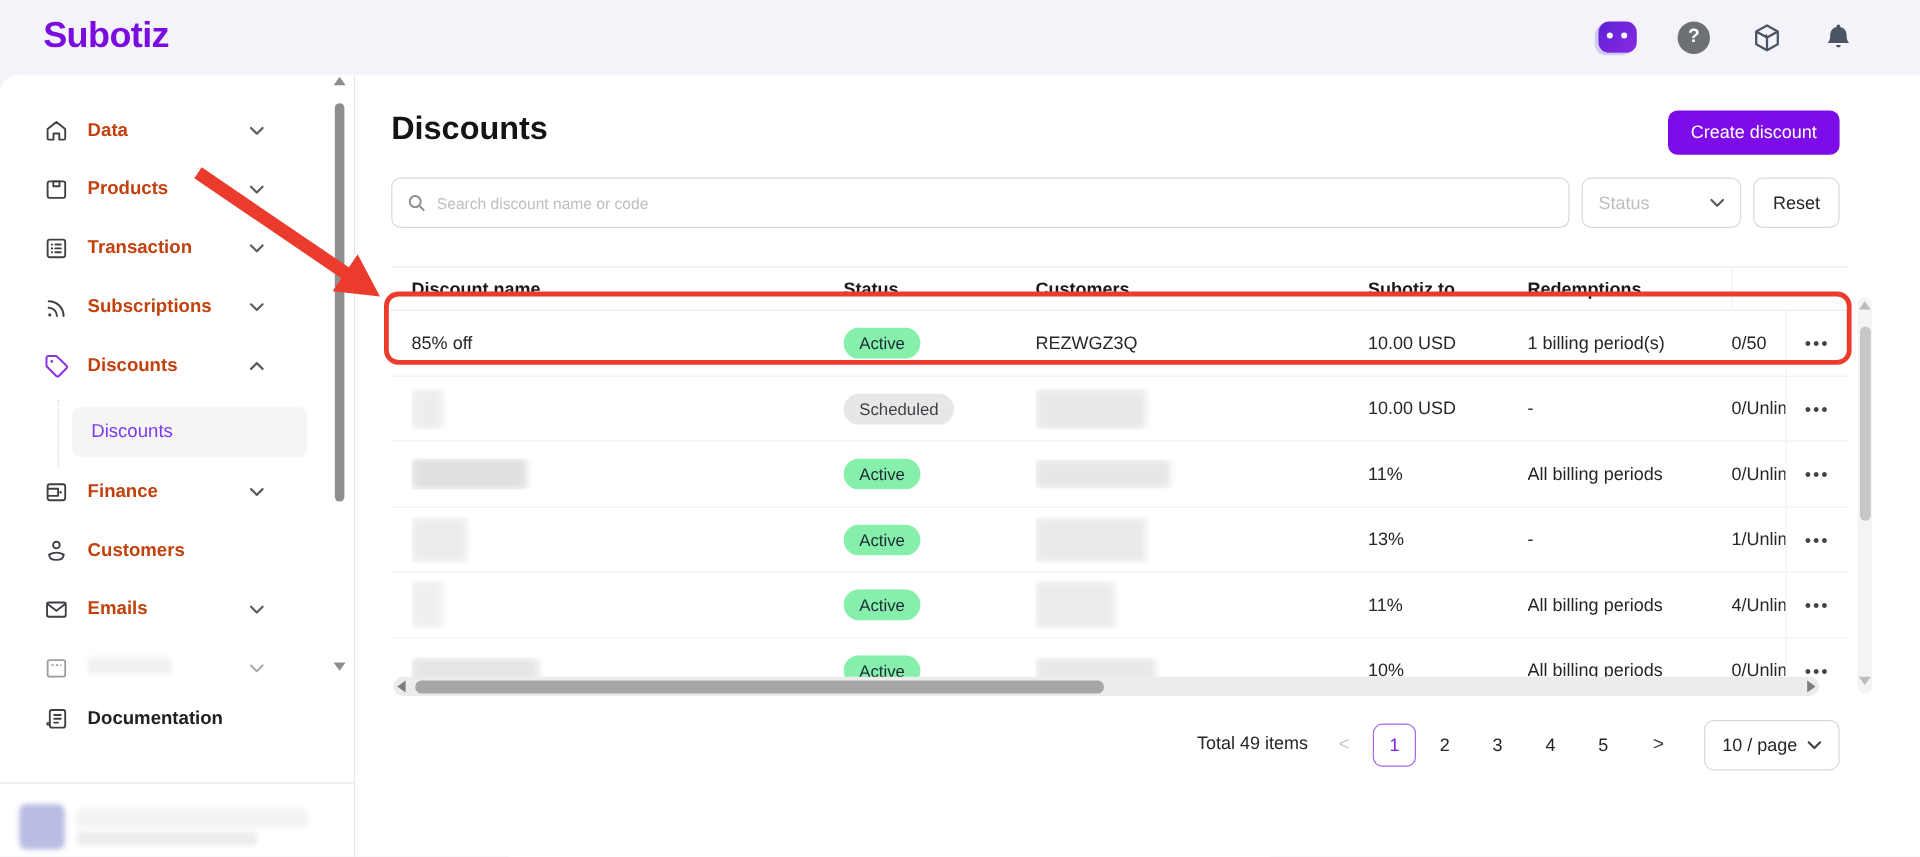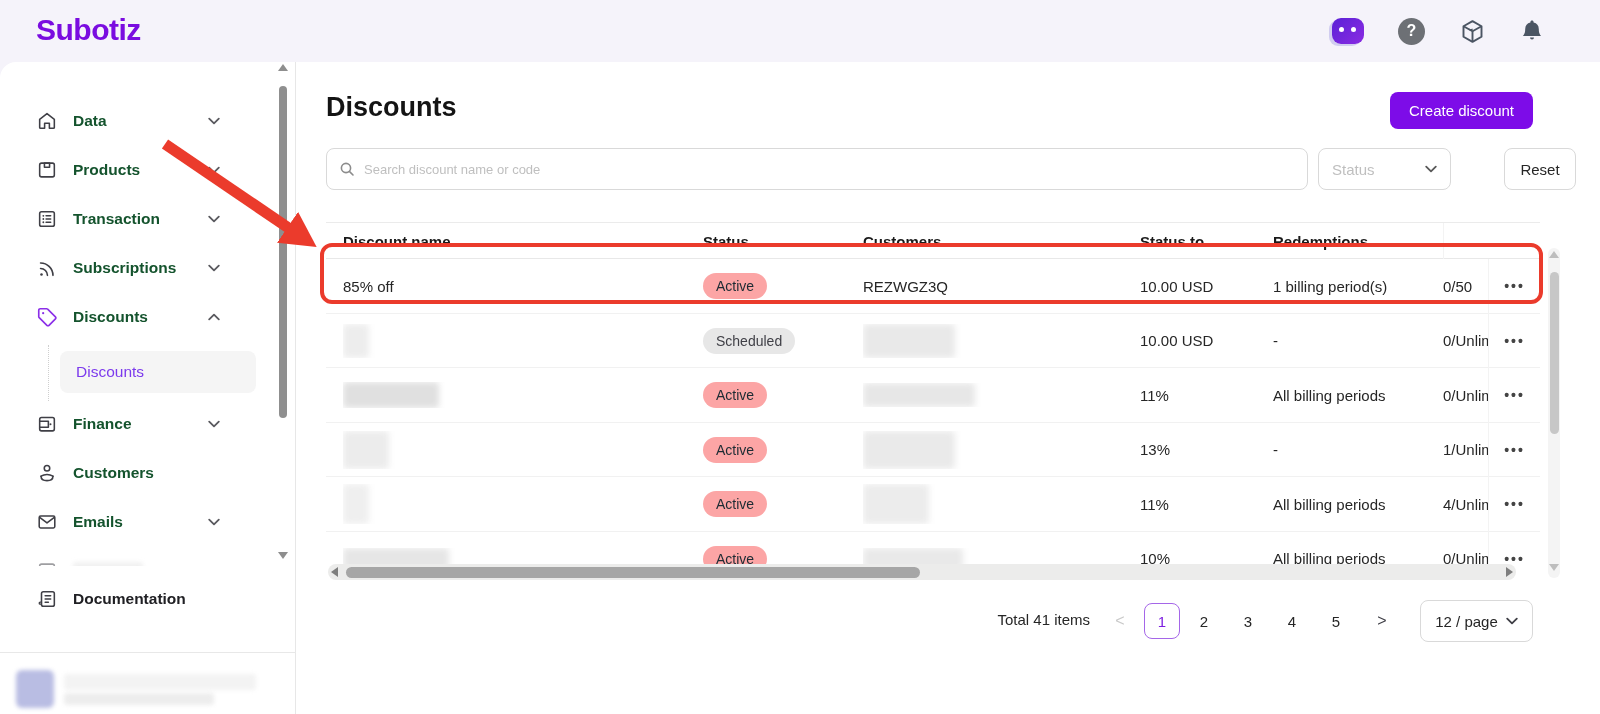--- a/index.html
+++ b/index.html
@@ -16,21 +16,21 @@
   .help-circle { width:27px; height:27px; border-radius:50%; background:#6d7075; color:#fff; font-size:16px; font-weight:700; display:flex; align-items:center; justify-content:center; }
   .icon-btn { cursor:pointer; display:flex; align-items:center; justify-content:center; }
 
   
   .sheet { position:absolute; left:0; top:62px; width:1600px; height:652px; background:#ffffff; border-top-left-radius:16px; z-index:1; }
 
   
   .sidebar { position:absolute; left:0; top:62px; width:296px; height:652px; border-right:1px solid #e7e7e7; background:transparent; z-index:3; }
   .nav-viewport { position:absolute; left:0; top:0; width:276px; height:504px; overflow:hidden; }
   .nav-list { padding-top:28px; }
-  .nav-item { height:30px; margin:16px 56px 19px 36px; display:flex; align-items:center; cursor:pointer; color:#14532d; }
+  .nav-item { height:30px; margin:4px 56px 19px 36px; display:flex; align-items:center; cursor:pointer; color:#c2410c; }
   .nav-item .nav-icon { width:22px; height:22px; flex:0 0 22px; color:#3f3f46; display:flex; align-items:center; }
   .nav-item .nav-label { margin-left:15px; font-size:15.5px; font-weight:600; flex:1; }
   .chev { width:12px; height:8px; color:#5a5a5f; }
   .chev.up { transform:rotate(180deg); }
   .nav-item.accent .nav-icon { color:#8b2fe8; }
   .sub-wrap { position:relative; margin:0 0 14px 0; }
   .sub-guide { position:absolute; left:48px; top:-6px; height:56px; border-left:1px dotted #cfcfcf; }
   .sub-item { margin-left:60px; width:196px; height:42px; background:#f5f5f5; border-radius:8px; display:flex; align-items:center; padding-left:16px; cursor:pointer; }
   .sub-item .sub-label { color:#7c3aed; font-size:15.5px; font-weight:500; }
   .nav-item.partial { opacity:0.5; }
@@ -53,35 +53,35 @@
 
   
   .main { position:absolute; left:296px; top:62px; width:1304px; height:652px; z-index:2; }
   .page-title { position:absolute; left:30px; top:30px; font-size:27px; font-weight:700; color:#141414; }
   .create-btn { position:absolute; left:1094px; top:30px; width:143px; height:37px; background:#7d0ce8; color:#fff; border:none; border-radius:8px; font-size:15px; font-family:inherit; cursor:pointer; }
   .search-box { position:absolute; left:30px; top:86px; width:982px; height:42px; border:1px solid #d9d9d9; border-radius:8px; background:#fff; display:flex; align-items:center; padding:0 12px; }
   .search-box input { border:none; outline:none; flex:1; margin-left:9px; font-size:13px; font-family:inherit; color:#262626; background:transparent; }
   .search-box input::placeholder { color:#bfbfbf; }
   .status-select { position:absolute; left:1022px; top:86px; width:133px; height:42px; border:1px solid #d9d9d9; border-radius:8px; background:#fff; display:flex; align-items:center; justify-content:space-between; padding:0 13px; cursor:pointer; }
   .status-select .sel-text { color:#bfbfbf; font-size:15px; }
-  .reset-btn { position:absolute; left:1165px; top:86px; width:72px; height:42px; border:1px solid #d9d9d9; border-radius:8px; background:#fff; font-size:15px; font-family:inherit; color:#262626; cursor:pointer;margin-left:43px; }
+  .reset-btn { position:absolute; left:1165px; top:86px; width:72px; height:42px; border:1px solid #d9d9d9; border-radius:8px; background:#fff; font-size:15px; font-family:inherit; color:#262626; cursor:pointer; }
 
   
   .table-card { position:absolute; left:30px; top:148px; width:1214px; border-top:1px solid #ebebeb;margin-top:12px; }
   .trow { display:grid; grid-template-columns:360px 160px 277px 133px 170px 45px 52px; padding-left:17px; align-items:center; }
   .thead { height:36px; border-bottom:1px solid #e8e8e8; }
   .thead .th { font-size:15px; font-weight:700; color:#1a1a1a; white-space:nowrap; overflow:hidden; }
   .rows-viewport { height:318px; overflow:hidden; position:relative; }
   .drow { height:54.5px; border-bottom:1px solid #f1f1f1; font-size:15px; color:#262626; cursor:pointer; }
   .cell { white-space:nowrap; overflow:hidden; }
   .cell-actions { height:54.5px; border-left:1px solid #f3f3f3; display:flex; align-items:center; justify-content:center; }
   .thead .cell-actions { height:36px; }
   .dots-btn { background:none; border:none; cursor:pointer; color:#444; font-size:14px; font-weight:700; letter-spacing:2px; font-family:inherit; padding:4px 6px; }
   .badge { display:inline-block; padding:5px 13px; border-radius:15px; font-size:14px; }
-  .badge.active { background:#fca5a5; color:#1c2b33;text-align:right; }
+  .badge.active { background:#86efac; color:#1c2b33;text-align:right; }
   .badge.scheduled { background:#e7e7e7; color:#3f3f46; }
   .blur-block { filter:blur(3px); border-radius:3px; }
 
   
   .highlight-box { position:absolute; left:24px; top:181px; width:1223px; height:61px; border:4px solid #eb3b2c; border-radius:12px; z-index:6; pointer-events:none; }
   .annotation-svg { position:absolute; left:0; top:0; width:1600px; height:714px; z-index:7; pointer-events:none; }
 
   
   .v-scrollbar { position:absolute; left:1252px; top:186px; width:12px; height:330px; background:#f4f4f4; border-radius:6px; }
   .v-scrollbar .tri-up { border-bottom-color:#bdbdbd; margin-top:3px; }
@@ -311,21 +311,21 @@
           <path d="M1 1l4 4 4-4" fill="none" stroke="currentColor" stroke-width="1.5" stroke-linecap="round" stroke-linejoin="round"></path>
         </svg>
     </div>
     <button class="reset-btn">Reset</button>
 
     <div class="table-card">
       <div class="trow thead">
         <div class="th">Discount name</div>
         <div class="th">Status</div>
         <div class="th">Customers</div>
-        <div class="th">Status to</div>
+        <div class="th">Subotiz to</div>
         <div class="th cell">Redemptions</div>
         <div class="cell-actions"></div>
       </div>
 
       <div class="rows-viewport">
 
         <div class="trow drow">
           <div class="cell">85% off</div>
           <div class="cell"><span class="badge active">Active</span></div>
           <div class="cell">REZWGZ3Q</div>
@@ -430,30 +430,30 @@
         </div>
     </div>
 
     <div class="h-scrollbar">
       <div class="h-tri-left"></div>
       <div class="h-thumb"></div>
       <div class="h-tri-right"></div>
     </div>
 
     <div class="pagination">
-      <div class="total-items">Total 41 items</div>
+      <div class="total-items">Total 49 items</div>
       <div class="pg-prev">&lt;</div>
       <div class="pg-num active" style="left:848px">1</div>
       <div class="pg-num" style="left:890px">2</div>
       <div class="pg-num" style="left:934px">3</div>
       <div class="pg-num" style="left:978px">4</div>
       <div class="pg-num" style="left:1022px">5</div>
       <div class="pg-next">&gt;</div>
       <div class="page-size">
-        <span>12 / page</span>
+        <span>10 / page</span>
         <svg class="chev" viewBox="0 0 10 6" style="color:#3f3f46">
             <path d="M1 1l4 4 4-4" fill="none" stroke="currentColor" stroke-width="1.5" stroke-linecap="round" stroke-linejoin="round"></path>
           </svg>
       </div>
     </div>
   </div>
 
   <svg class="annotation-svg" viewBox="0 0 1600 714">
     <defs>
       <marker id="arrowhead" markerUnits="strokeWidth" markerWidth="3.4" markerHeight="3.4" refX="0.6" refY="1.7" orient="auto">

